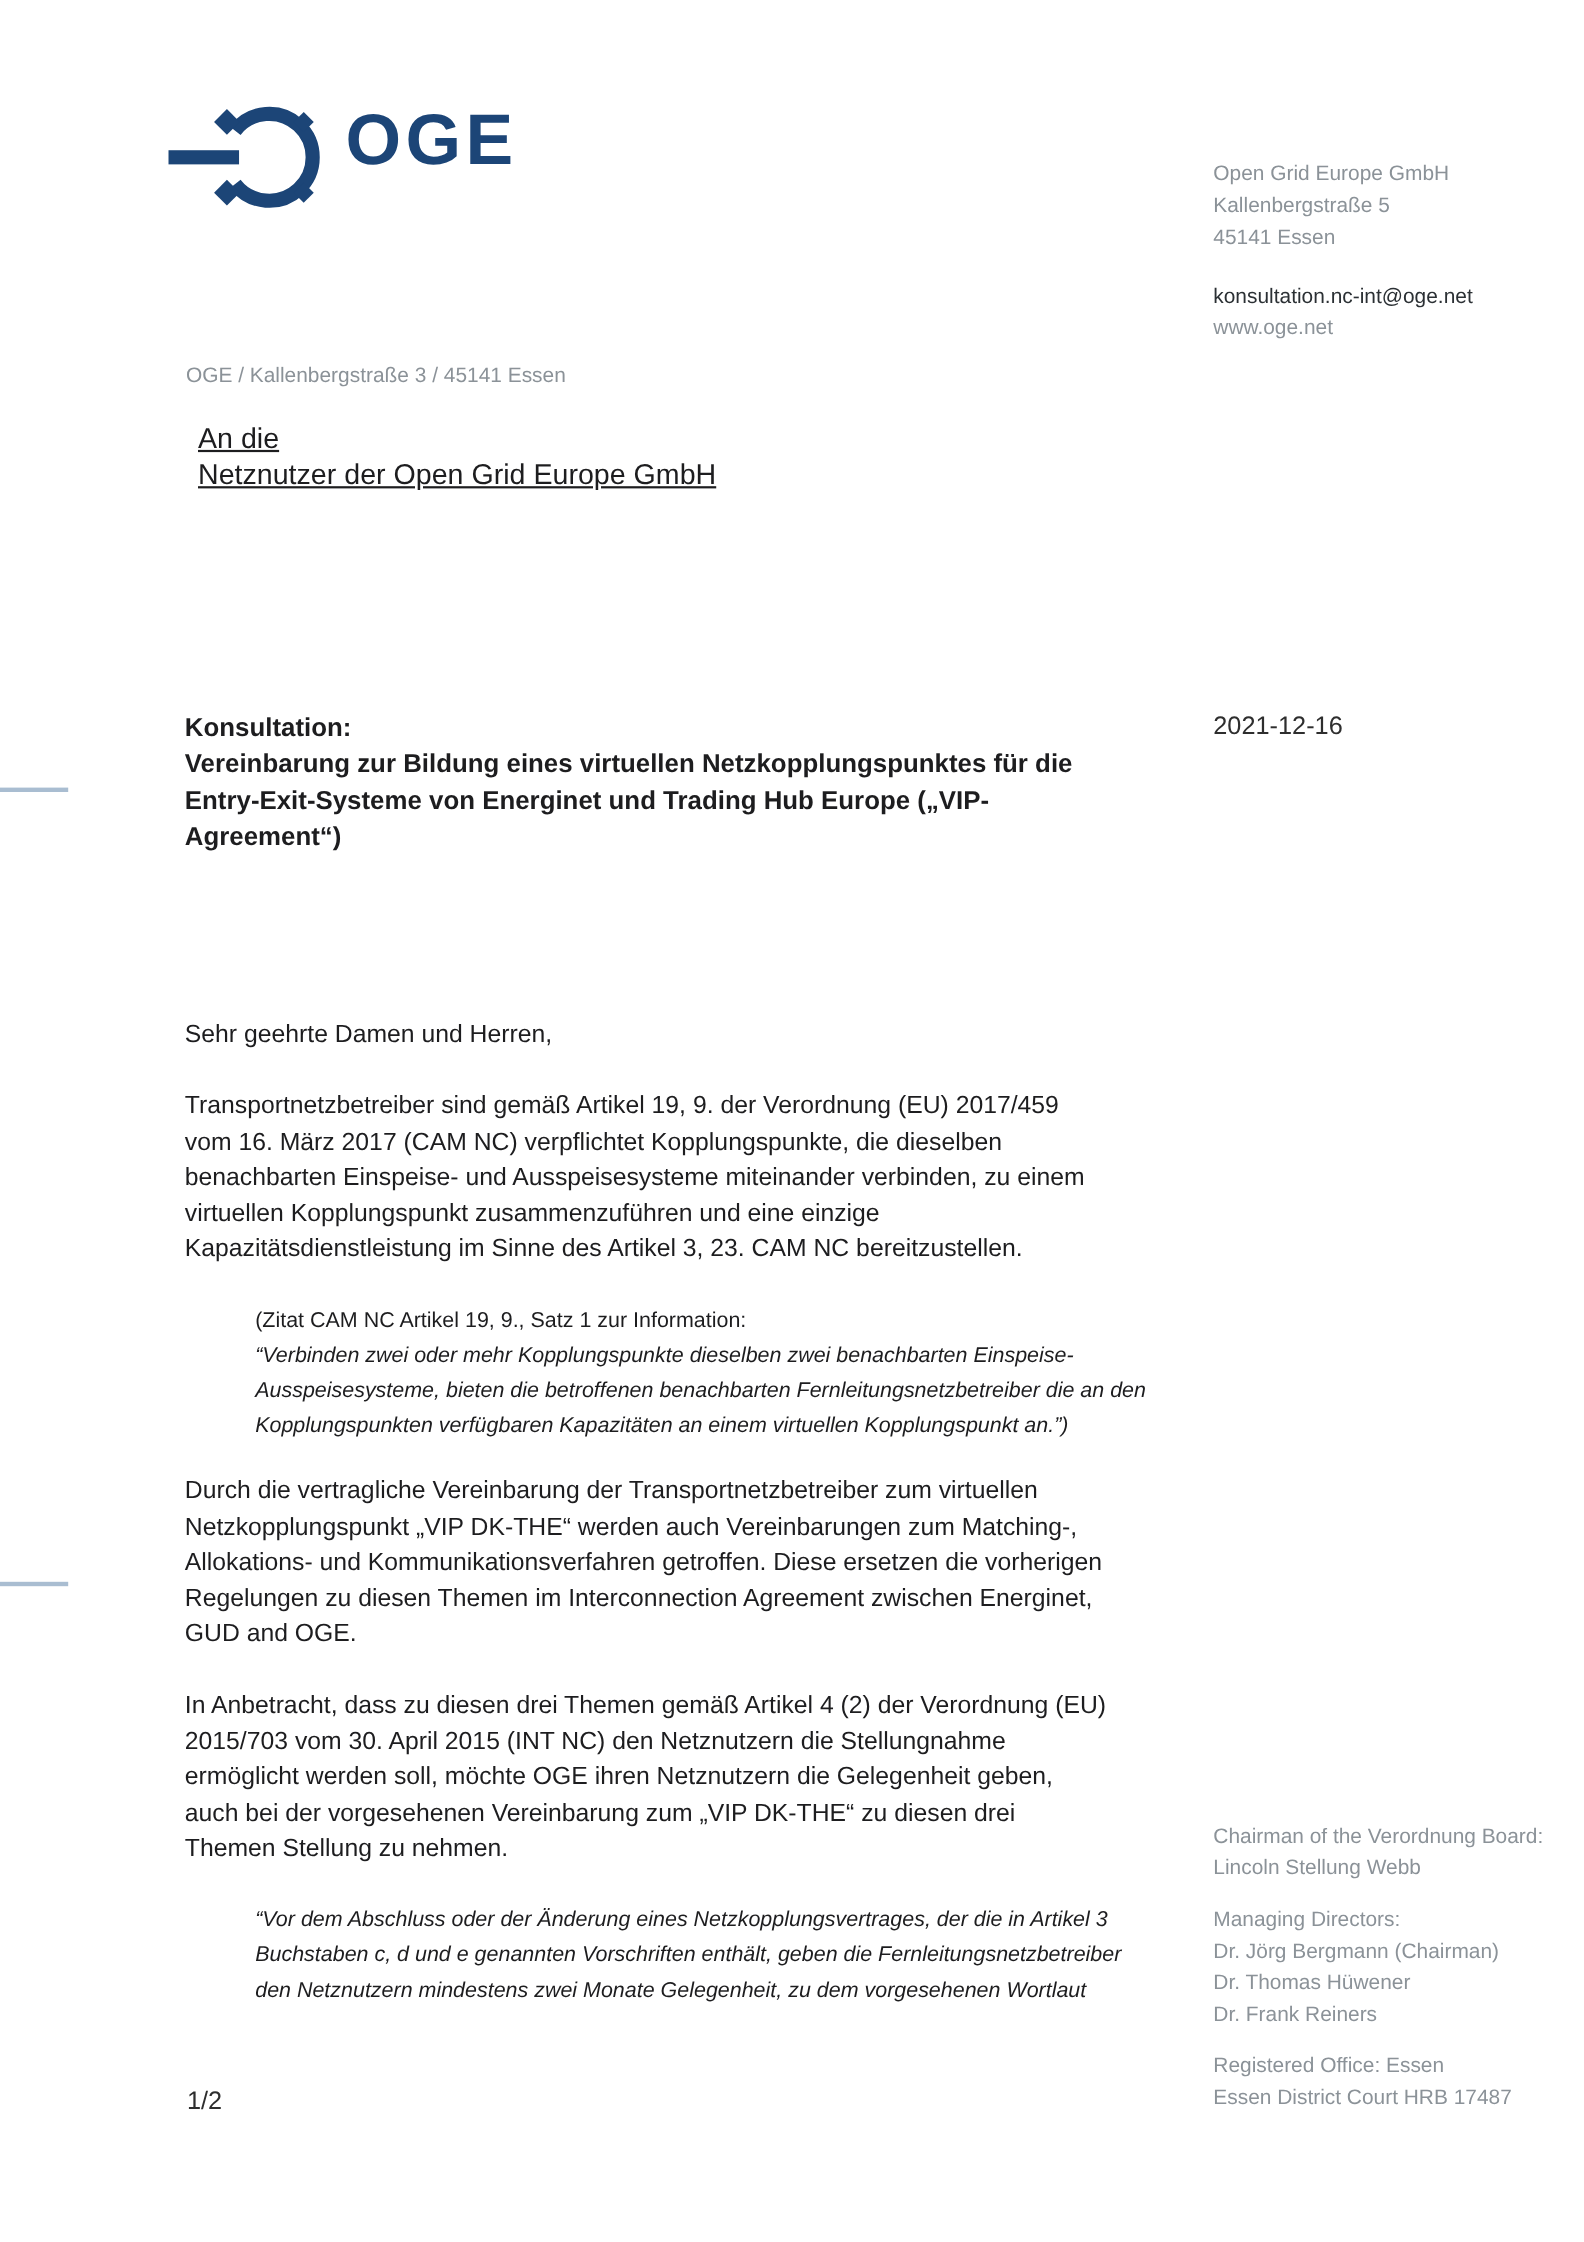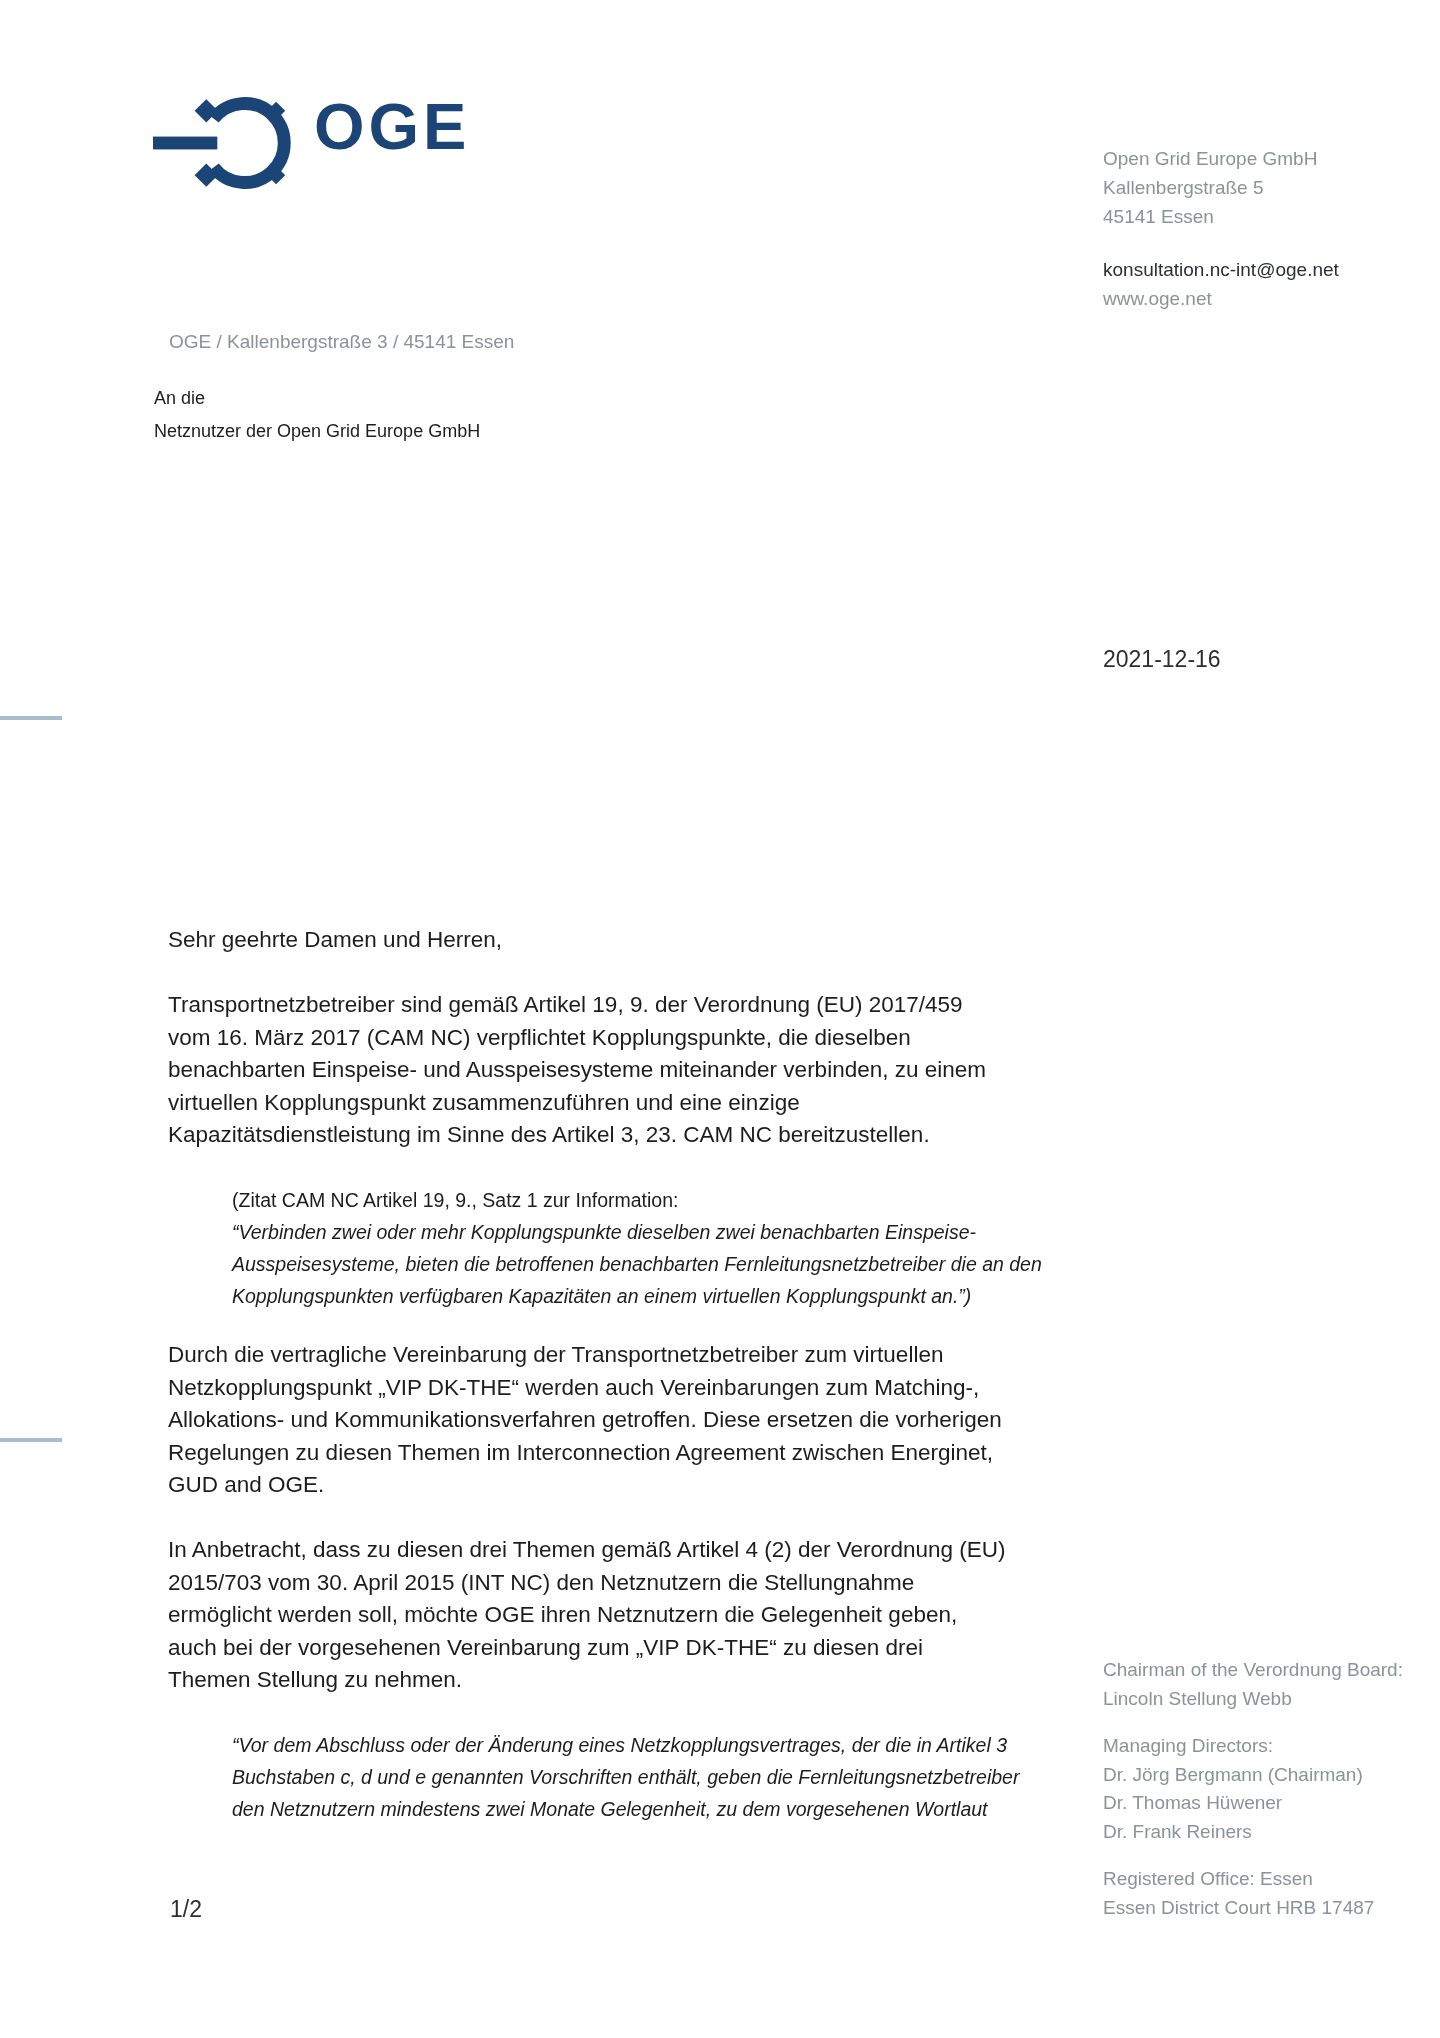--- a/index.html
+++ b/index.html
@@ -20,22 +20,22 @@
     transform:translateY(-2px); }
 
   .header-right { position:absolute; left:1103px; top:124px; font-size:19px;
     line-height:29px; color:var(--color-muted,#8b9298);margin-top:20px; }
   .header-right .hr-gap { height:24px; }
   .header-right .email { color:var(--color-email,#2b3034); }
 
   .sender-line { position:absolute; left:169px; top:331px; font-size:19px;
     color:var(--color-muted,#8b9298); }
 
-  .recipient { position:absolute; left:154px; top:382px; font-size:18px;
-    line-height:33px; }
+  .recipient { position:absolute; left:180px; top:382px; font-size:26px;
+    line-height:33px;text-decoration:underline; }
 
   .subject { position:absolute; left:168px; top:645px; width:880px; font-size:23.5px;
     line-height:33px; font-weight:bold; }
 
   .date { position:absolute; left:1103px; top:646px; font-size:23px; color:#2e2e2e; }
 
   .body-text { position:absolute; left:168px; top:924px; width:838px; font-size:22.5px;
     line-height:32.5px; }
   .body-text p { margin:0 0 32.5px 0; }
   .quote { margin:0 0 27px 0; padding-left:64px; width:812px; font-size:19.5px;
@@ -86,20 +86,26 @@
     <div>www.oge.net</div>
   </div>
 
   <div class="sender-line">OGE / Kallenbergstraße 3 / 45141 Essen</div>
 
   <div class="recipient">
     <div>An die</div>
     <div>Netznutzer der Open Grid Europe GmbH</div>
   </div>
 
+  <div class="subject">
+    <div>Konsultation:</div>
+    <div>Vereinbarung zur Bildung eines virtuellen Netzkopplungspunktes für die</div>
+    <div>Entry-Exit-Systeme von Energinet und Trading Hub Europe („VIP-</div>
+    <div>Agreement“)</div>
+  </div>
 
   <div class="date">2021-12-16</div>
 
   <div class="body-text">
     <p>Sehr geehrte Damen und Herren,</p>
     <p>Transportnetzbetreiber sind gemäß Artikel 19, 9. der Verordnung (EU) 2017/459 vom 16. März 2017 (CAM NC) verpflichtet Kopplungspunkte, die dieselben benachbarten Einspeise- und Ausspeisesysteme miteinander verbinden, zu einem virtuellen Kopplungspunkt zusammenzuführen und eine einzige Kapazitätsdienstleistung im Sinne des Artikel 3, 23. CAM NC bereitzustellen.</p>
     <div class="quote">
       <div class="quote-intro">(Zitat CAM NC Artikel 19, 9., Satz 1 zur Information:</div>
       <div class="quote-body">“Verbinden zwei oder mehr Kopplungspunkte dieselben zwei benachbarten Einspeise-Ausspeisesysteme, bieten die betroffenen benachbarten Fernleitungsnetzbetreiber die an den Kopplungspunkten verfügbaren Kapazitäten an einem virtuellen Kopplungspunkt an.”)</div>
     </div>

